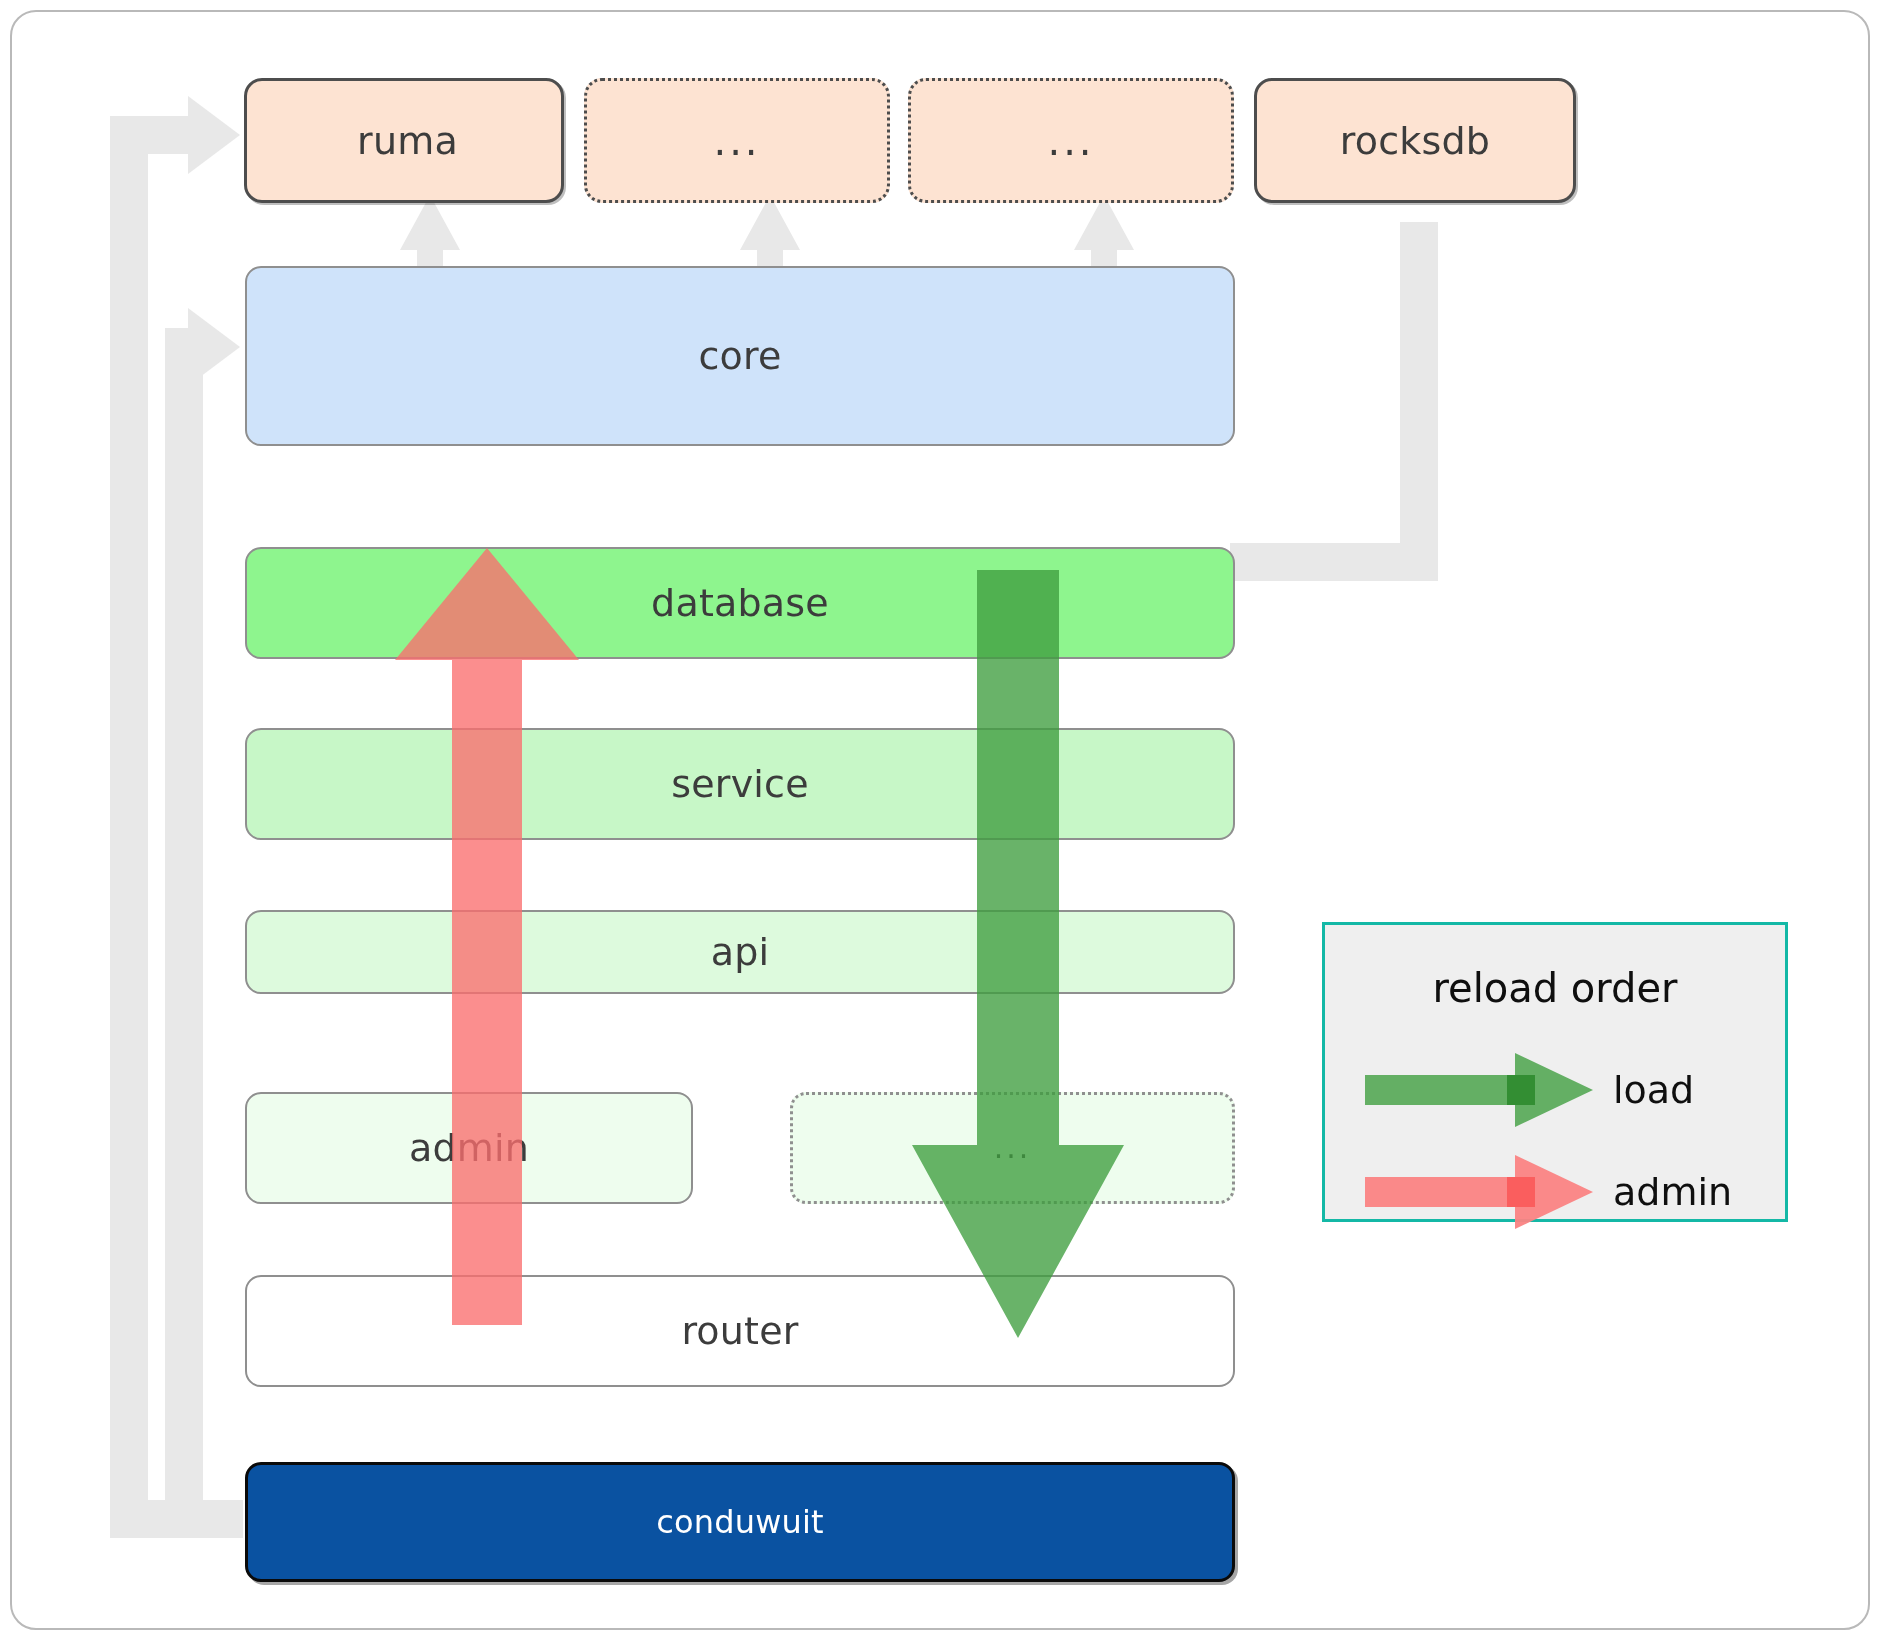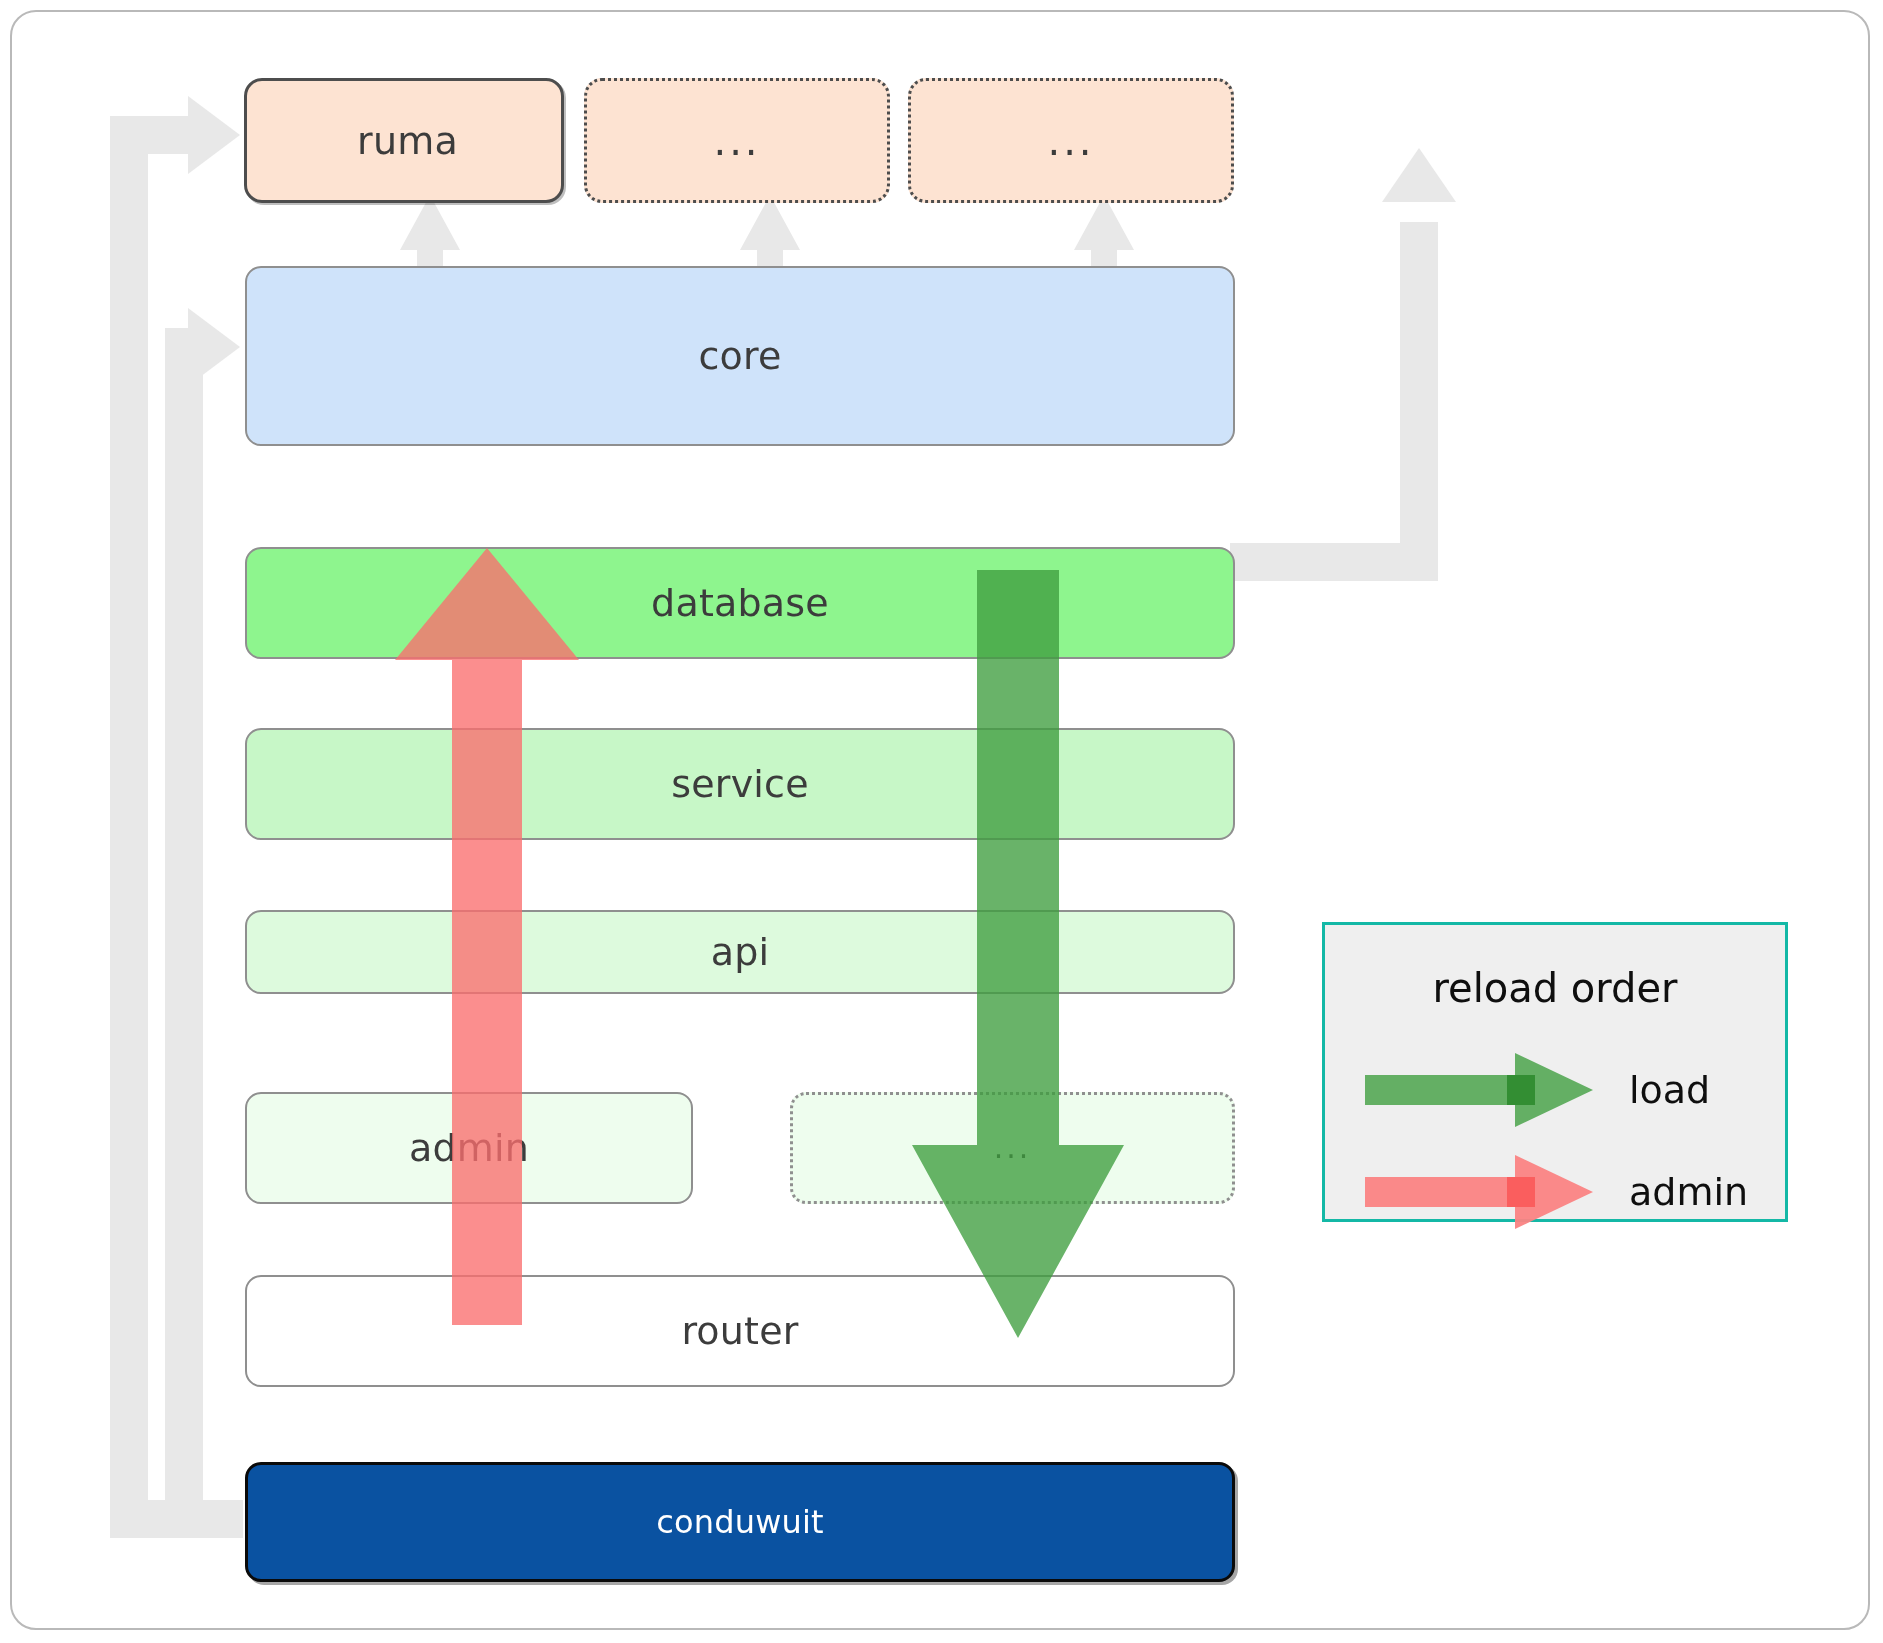--- a/index.html
+++ b/index.html
@@ -132,21 +132,21 @@
     height: 74px;
     display: flex;
     align-items: center;
   }
   .legend-row.load   { top: 128px; }
   .legend-row.unload { top: 230px; }
   .legend-row .glyph { width: 232px; height: 74px; flex: 0 0 232px; }
   .legend-row .txt {
     font-size: 38px;
     color: #0f0f0f;
-    margin-left: 32px;
+    margin-left: 16px;
     line-height: 1;
     text-align: right;
   }
 </style>
 </head>
 <body>
 
 <div id="stage">
 
   <div id="frame"></div>
@@ -179,20 +179,23 @@
   </div>
 
   <div class="node crate dashed" style="left:584px; top:78px; width:306px; height:125px;">
     <span class="dots">...</span>
   </div>
 
   <div class="node crate dashed" style="left:908px; top:78px; width:326px; height:125px;">
     <span class="dots">...</span>
   </div>
 
+  <div class="node crate" style="left:1254px; top:78px; width:322px; height:125px;">
+    <span class="lbl">rocksdb</span>
+  </div>
 
   <div class="node core-box" style="left:245px; top:266px; width:990px; height:180px;">
     <span class="lbl">core</span>
   </div>
 
   <div class="node stack" style="left:245px; top:505px; width:990px; height:112px; background:#8ef58e;">
     <span class="lbl">database</span>
   </div>
 
   <div class="node stack" style="left:245px; top:686px; width:990px; height:112px; background:#c7f7c7;">

